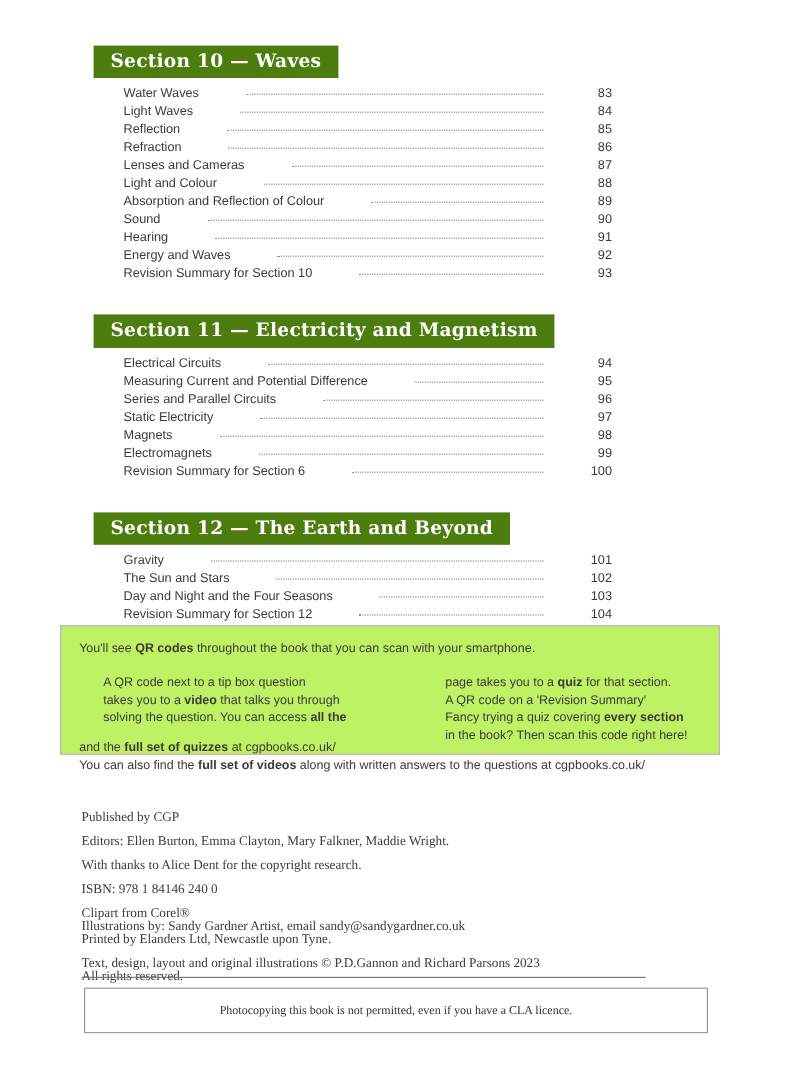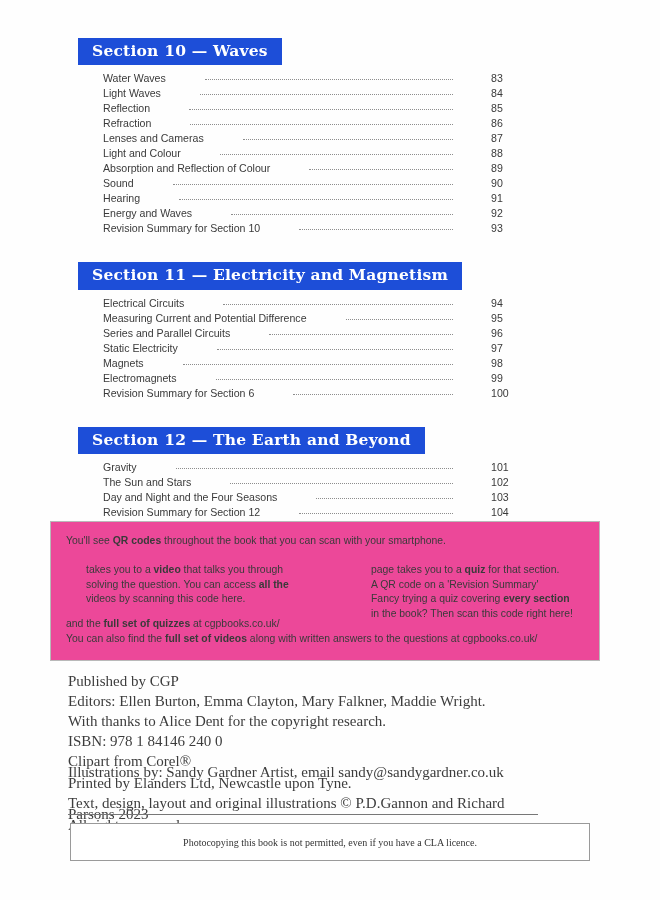--- a/index.html
+++ b/index.html
@@ -18,21 +18,21 @@
 
   .page {
     position: absolute;
     inset: 0;
     background: #fefefe;
   }
 
   
   .section-bar {
     display: inline-block;
-    background: #1d4ed8;
+    background: #4d7c0f;
     color: #ffffff;
     font-family: "DejaVu Serif", serif;
     font-weight: bold;
     font-size: 15.5px;
     letter-spacing: 0.2px;
     padding: 5px 14px 6px 14px;
     line-height: 1.05;
     white-space: nowrap;
   }
   .section-block {
@@ -68,37 +68,38 @@
     flex: 1 1 auto;
     overflow: hidden;
     height: 1px;
     position: relative;
     top: -2px;
     border-bottom: 1px dotted #8d8d8d;
     margin: 0 1px;
   }
   .toc .t-page {
     flex: 0 0 auto;
+    text-align: right;
     min-width: 19px;
     padding-left: 1px;
   }
   .toc li.spaced {
     margin-top: 11px;
   }
 
   
   .qr-box {
     position: absolute;
     left: 50px;
     top: 521px;
     width: 550px;
-    height: 140px;
+    height: 108px;
     border: 1px solid #b9b9b9;
     box-sizing: border-box;
-    background: #ec4899;
+    background: #bef264;
   }
   .qr-intro {
     position: absolute;
     left: 15px;
     top: 12px;
     font-size: 10.4px;
     line-height: 14px;
     color: #3a3a3a;
   }
   .qr-col {
@@ -120,21 +121,21 @@
   }
   .qr-box b { font-weight: bold; }
 
   
   .credits {
     position: absolute;
     left: 68px;
     top: 676px;
     width: 470px;
     font-family: "Liberation Serif", serif;
-    font-size: 15px;
+    font-size: 11px;
     line-height: 11px;
     color: #3c3c3c;
   }
   .credits p {
     margin: 0 0 9px 0;
   }
   .credits p.tight {
     margin-bottom: 0;
   }
 
@@ -312,23 +313,23 @@
       </li>
     </ul>
   </div>
 
   <div class="qr-box">
     <div class="qr-intro">
       <span>You'll see </span><b>QR codes</b><span> throughout the book that you can scan with your smartphone.</span>
     </div>
 
     <div class="qr-col qr-col-left">
+      <div>A QR code next to a tip box question</div>
       <div><span>takes you to a </span><b>video</b><span> that talks you through</span></div>
       <div><span>solving the question.  You can access </span><b>all the</b></div>
-      <div>videos by scanning this code here.</div>
     </div>
 
     <div class="qr-col qr-col-right">
       <div><span>page takes you to a </span><b>quiz</b><span> for that section.</span></div>
       <div>A QR code on a 'Revision Summary'</div>
       <div><span>Fancy trying a quiz covering </span><b>every section</b></div>
       <div>in the book?  Then scan this code right here!</div>
     </div>
 
     <div class="qr-footer">

